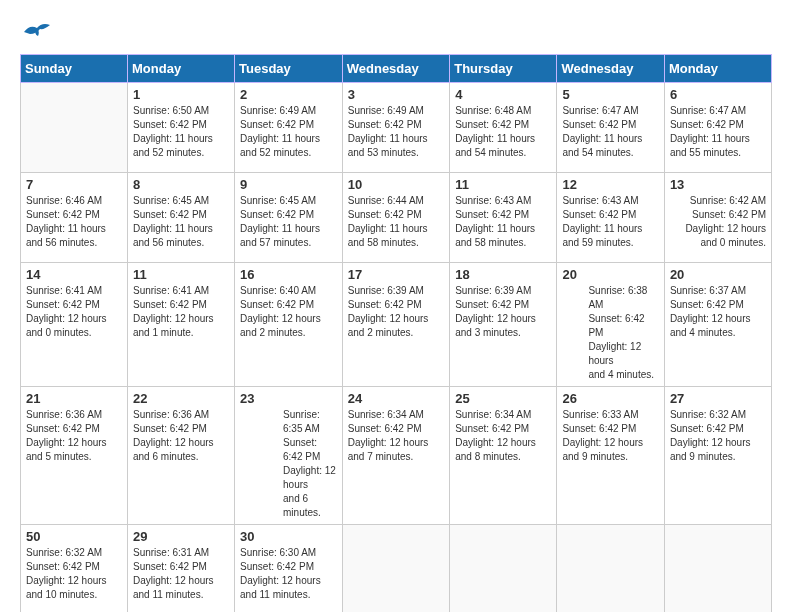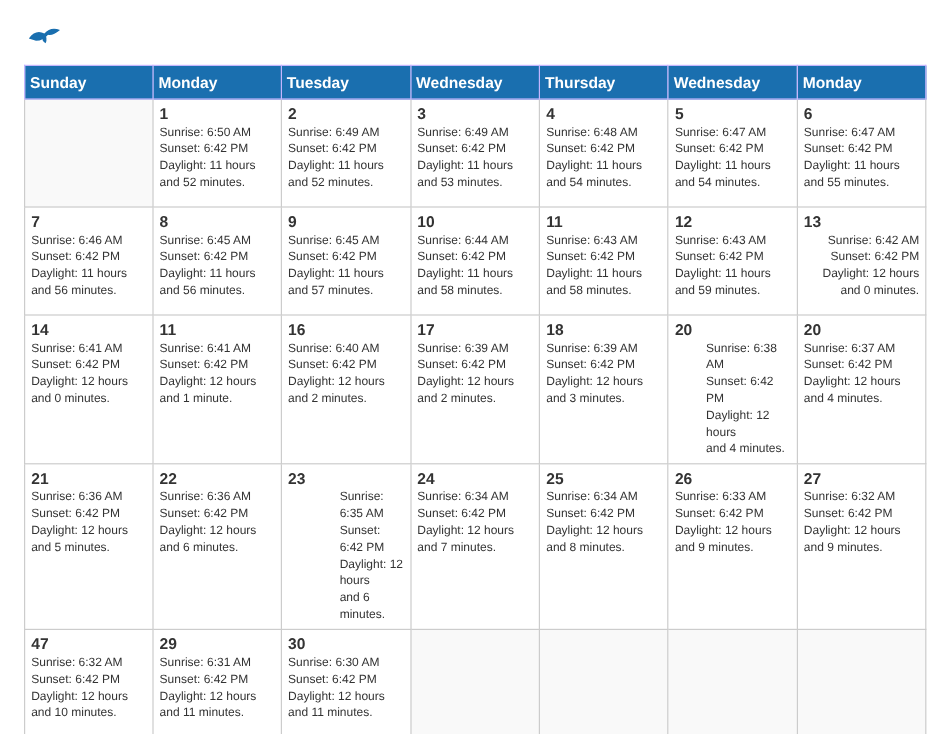--- a/index.html
+++ b/index.html
@@ -308,21 +308,21 @@
         <td>
           <span class="day-number">27</span>
           <div class="day-info" style="white-space: pre-line;">Sunrise: 6:32 AM
 Sunset: 6:42 PM
 Daylight: 12 hours
 and 9 minutes.</div>
         </td>
       </tr>
       <tr>
         <td>
-          <span class="day-number">47</span>
+          <span class="day-number">50</span>
           <div class="day-info" style="white-space: pre-line;">Sunrise: 6:32 AM
 Sunset: 6:42 PM
 Daylight: 12 hours
 and 10 minutes.</div>
         </td>
         <td>
           <span class="day-number">29</span>
           <div class="day-info" style="white-space: pre-line;">Sunrise: 6:31 AM
 Sunset: 6:42 PM
 Daylight: 12 hours

